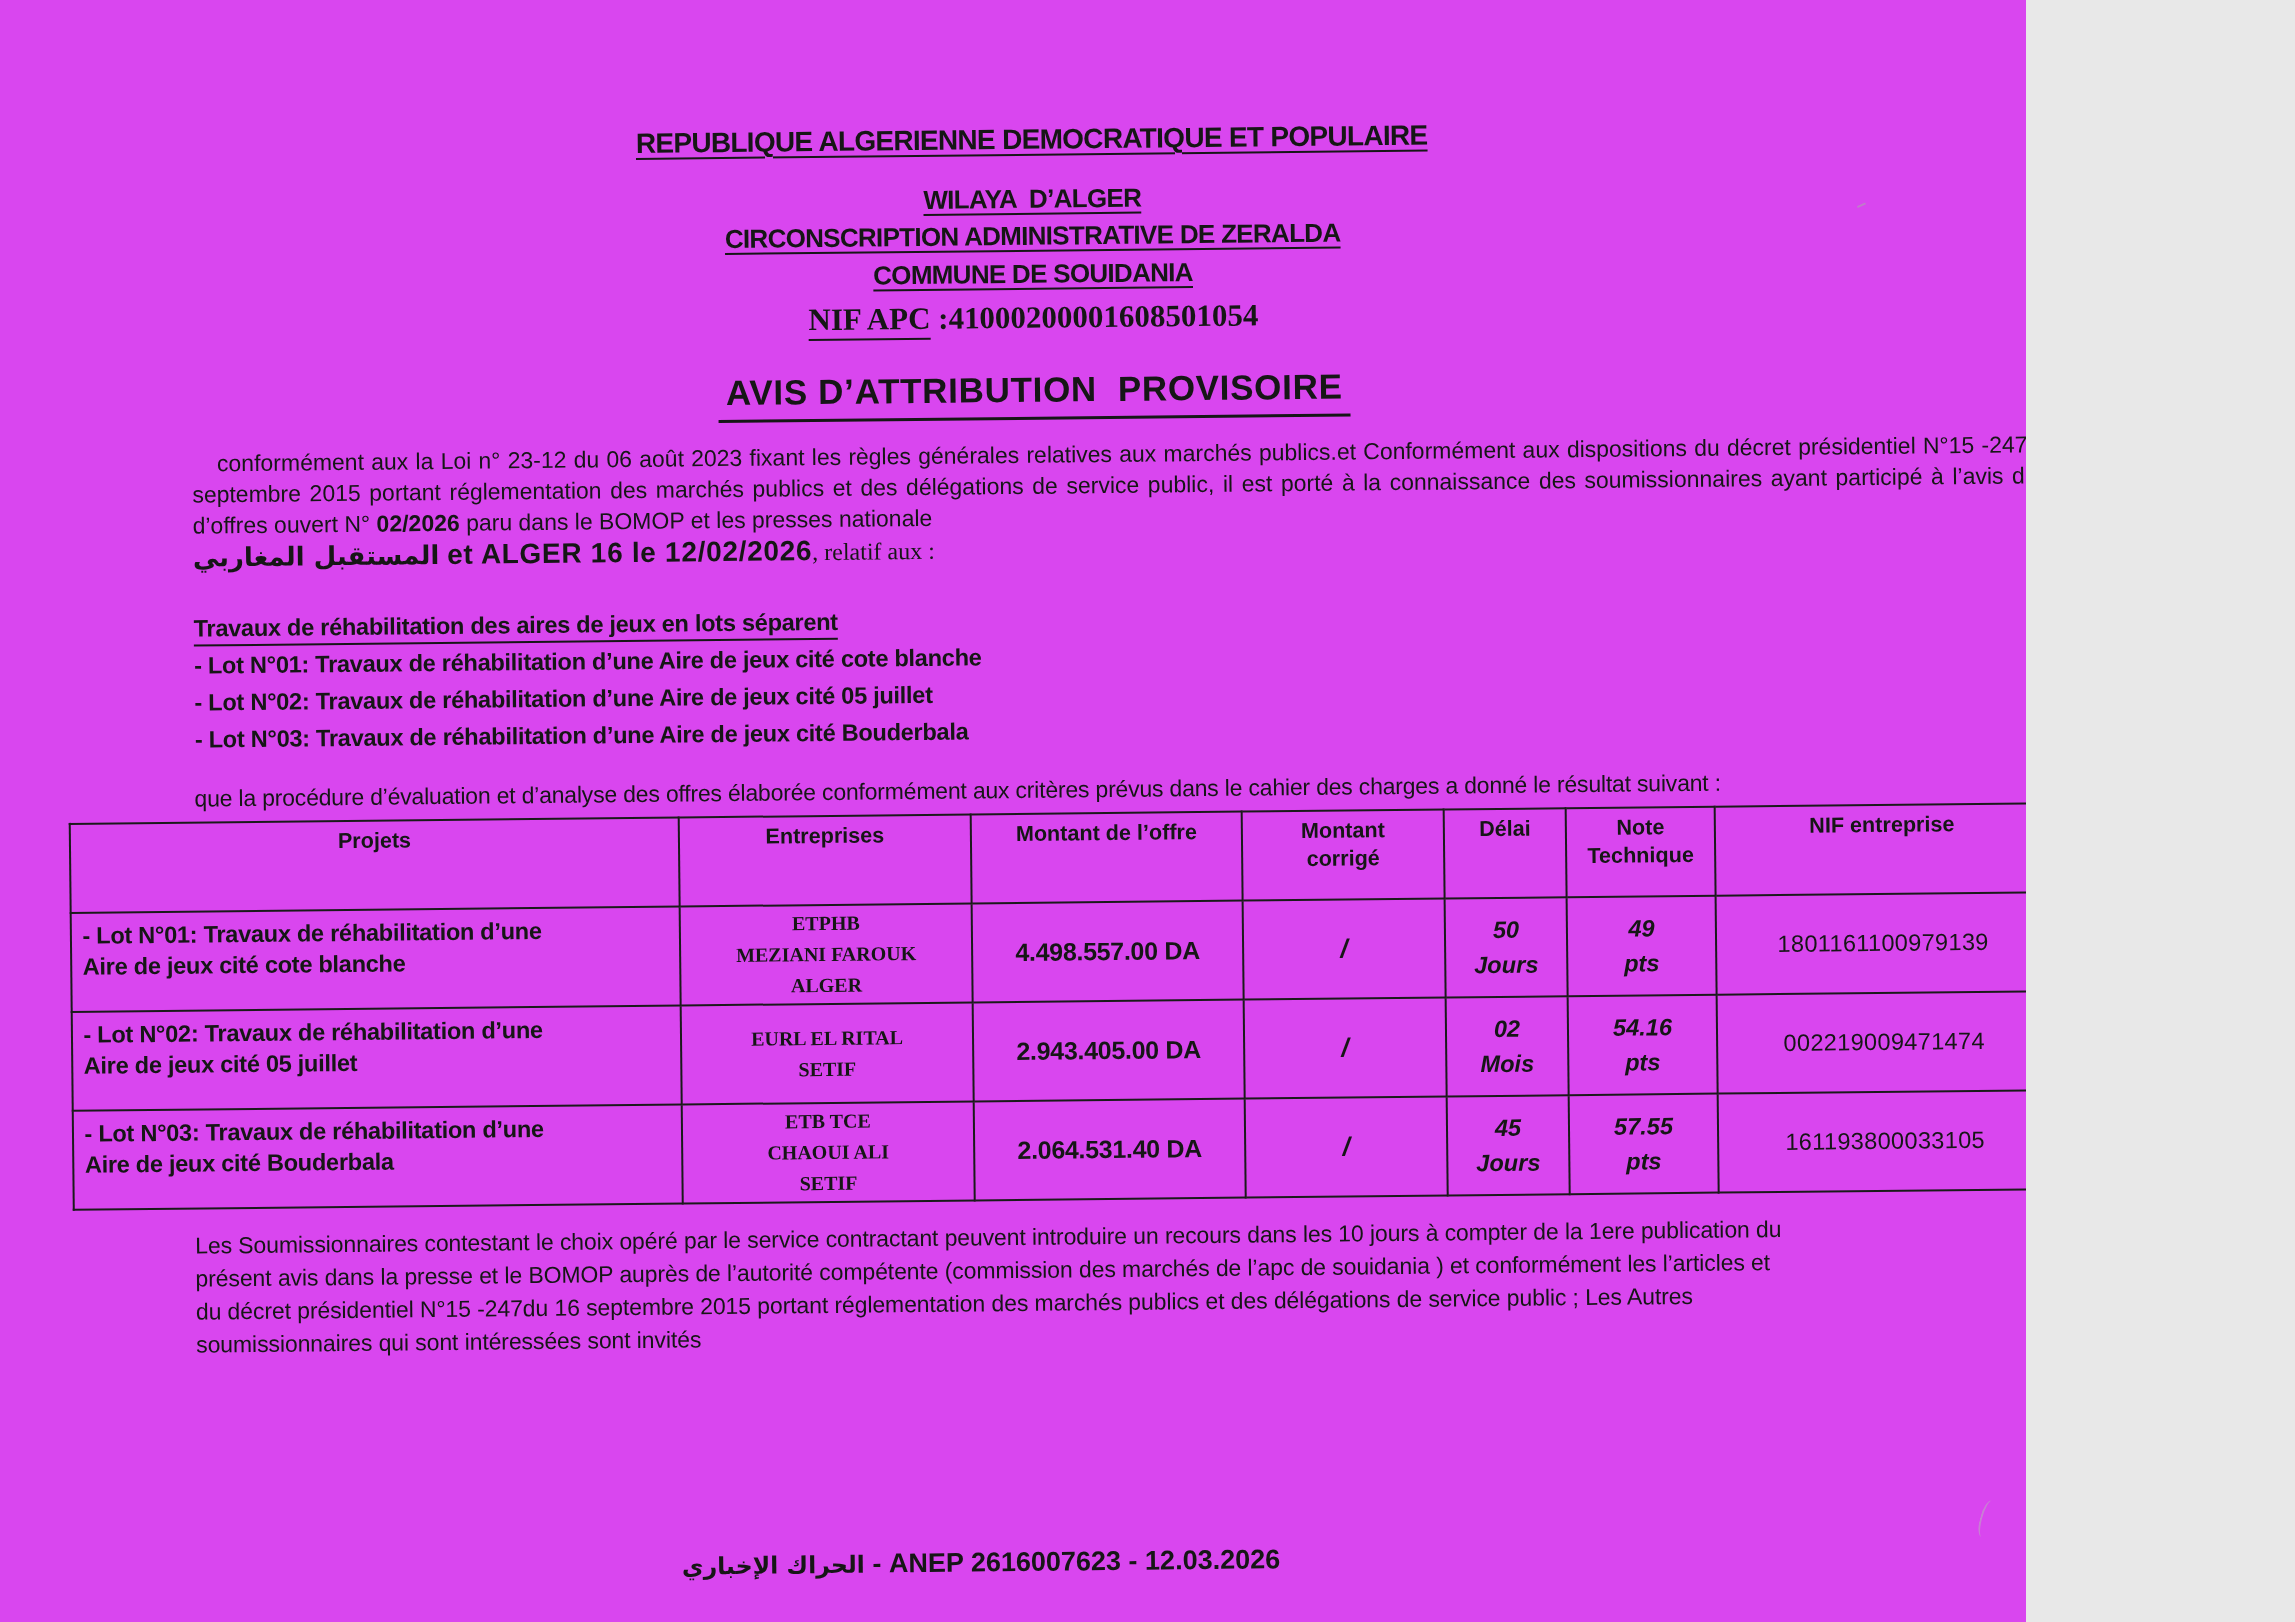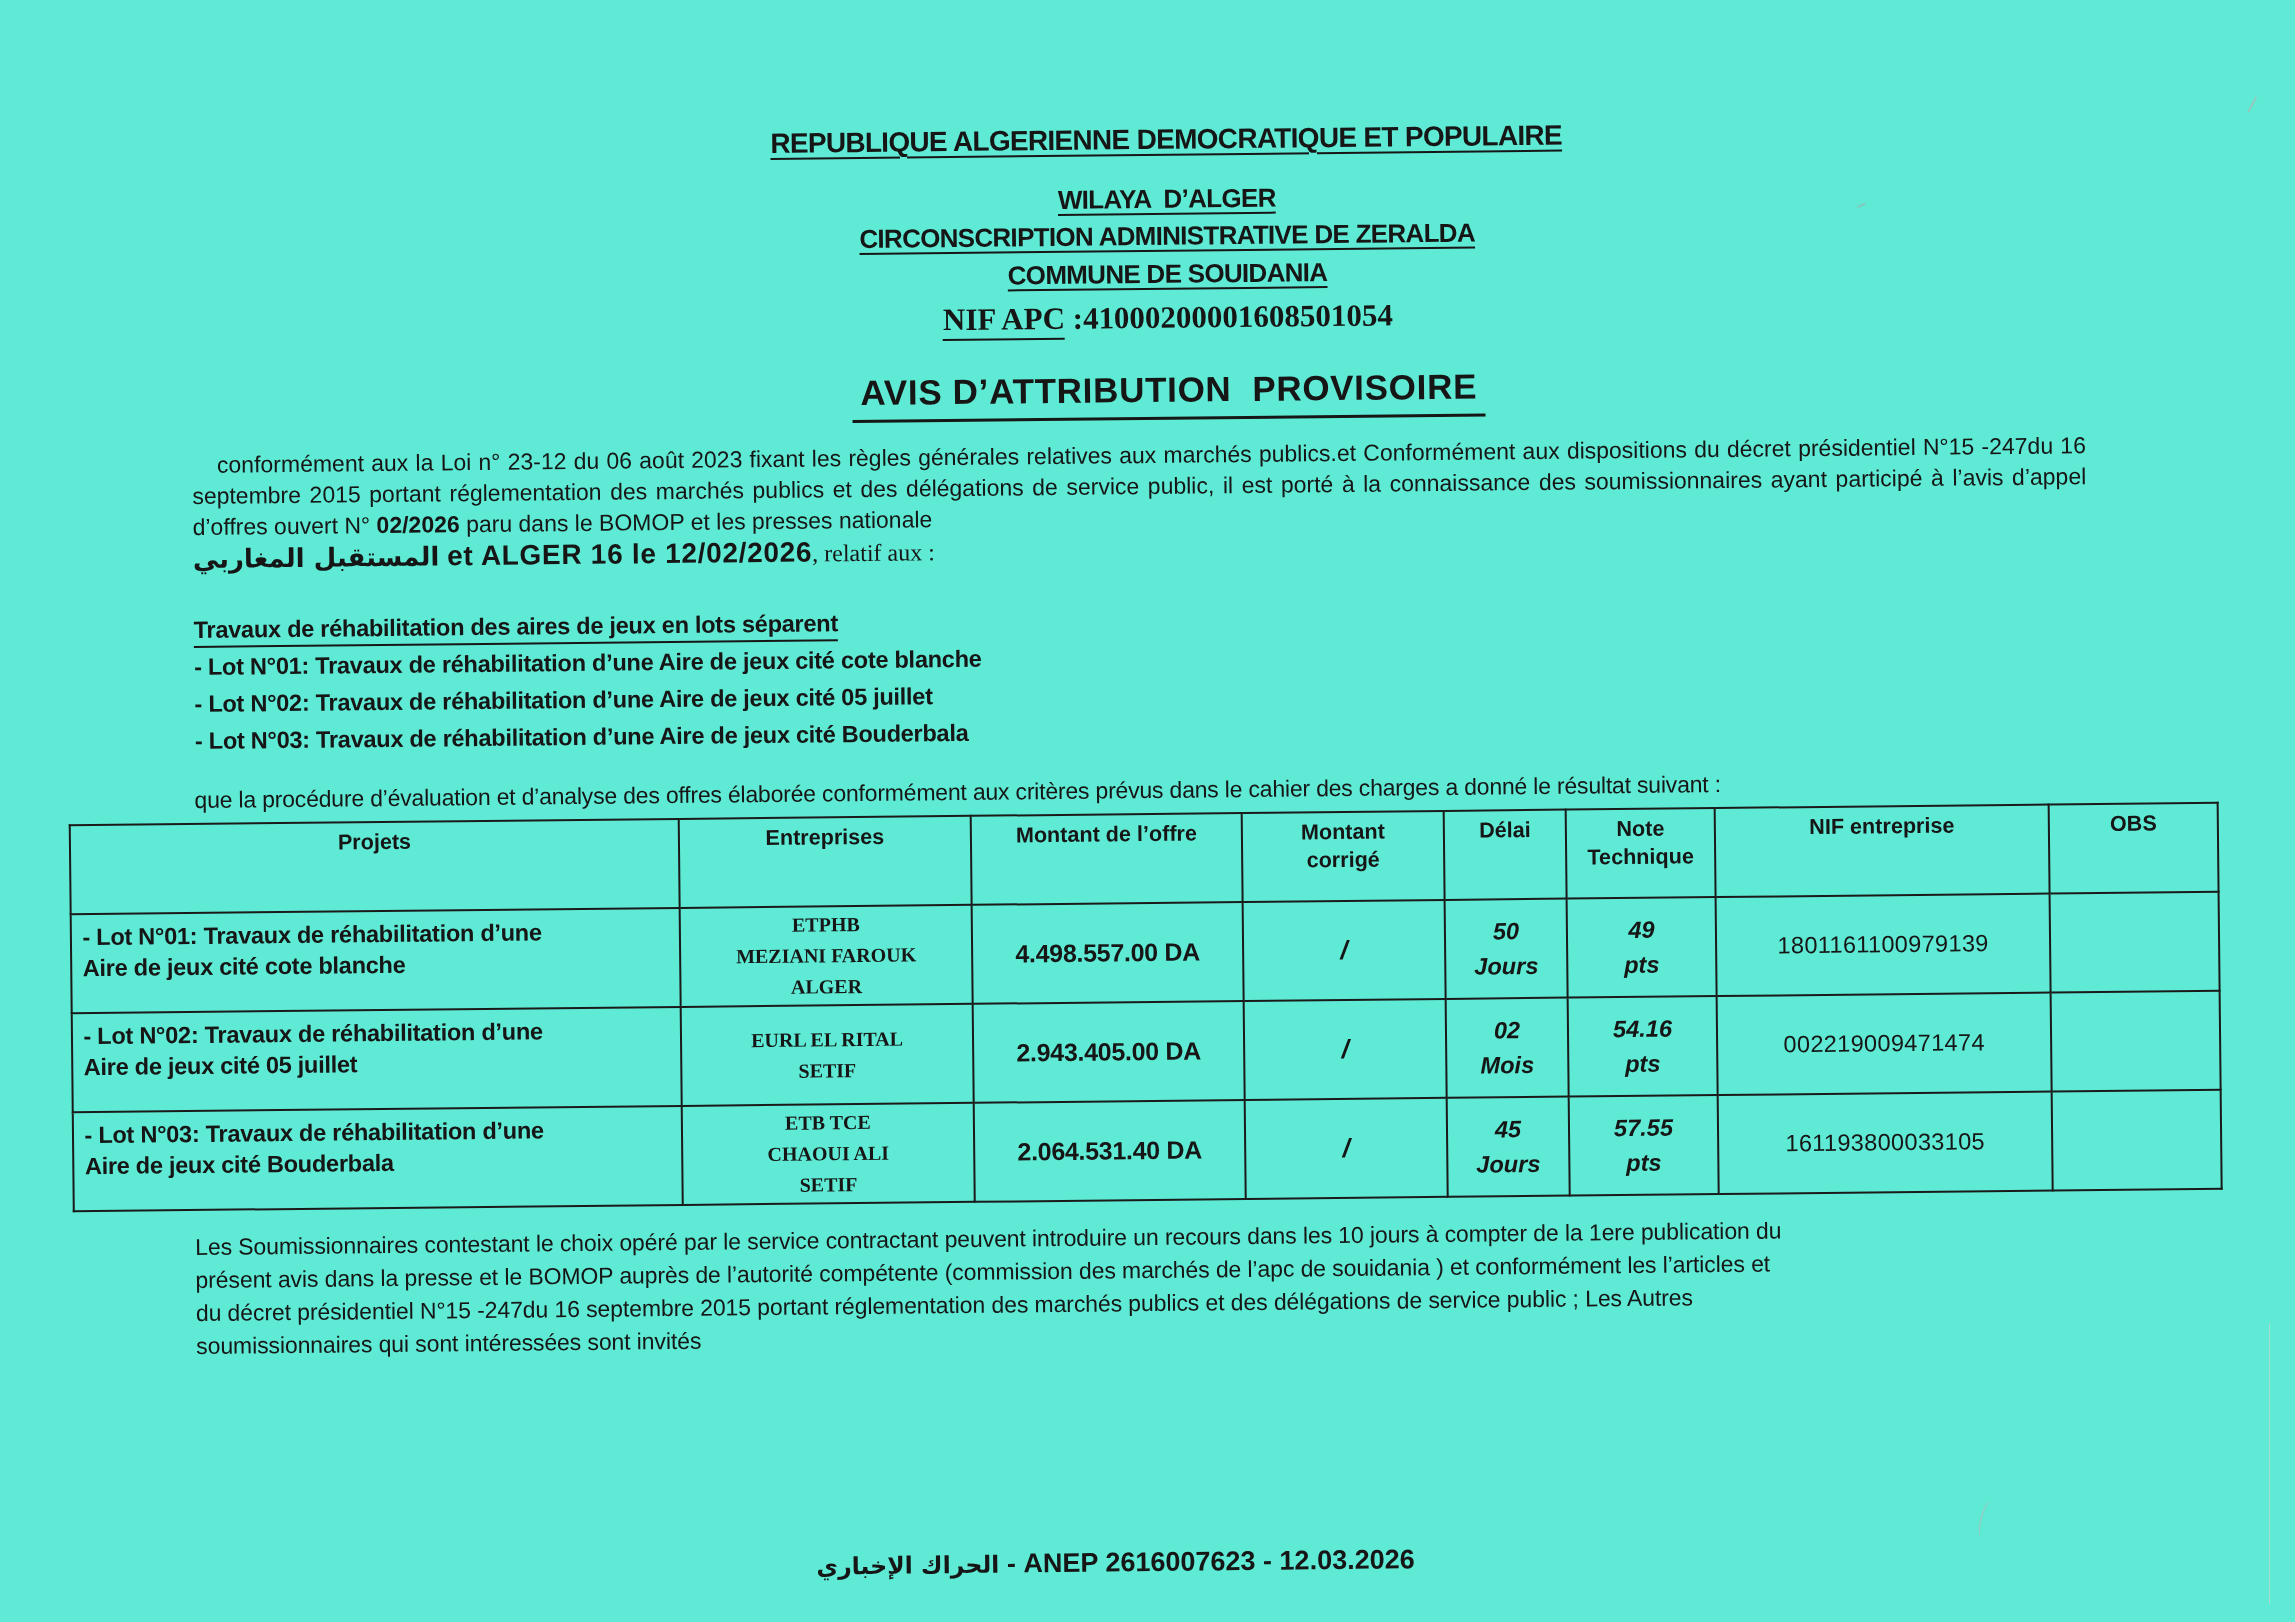--- a/index.html
+++ b/index.html
@@ -1,18 +1,18 @@
 <!DOCTYPE html>
 <html lang="fr" style="font-size:10.5px"><head>
 <meta charset="utf-8">
 <title>Avis d'attribution provisoire</title>
 <style>
   html,body{margin:0;padding:0;background:#e8e8e8;}
   .page{
-    position:relative;width:2295px;height:1623px;background:#5eead4;
+    position:relative;width:2026px;height:1623px;background:#d946ef;
     overflow:hidden;color:#161616;font-family:"Liberation Sans",sans-serif;
   }
   .rot{position:absolute;inset:0;transform:rotate(-0.6deg);transform-origin:50% 52%;}
 
   
   .hdr{position:absolute;left:52px;right:0;top:124px;text-align:center;}
   .h1{font-size:28px;font-weight:700;letter-spacing:-0.7px;margin-bottom:27.5px;}
   .h2{font-size:26px;font-weight:700;letter-spacing:-0.7px;margin-bottom:6.5px;}
   .ul{text-decoration:underline;text-decoration-thickness:2px;text-underline-offset:5.2px;}
   .pre{white-space:pre;}

